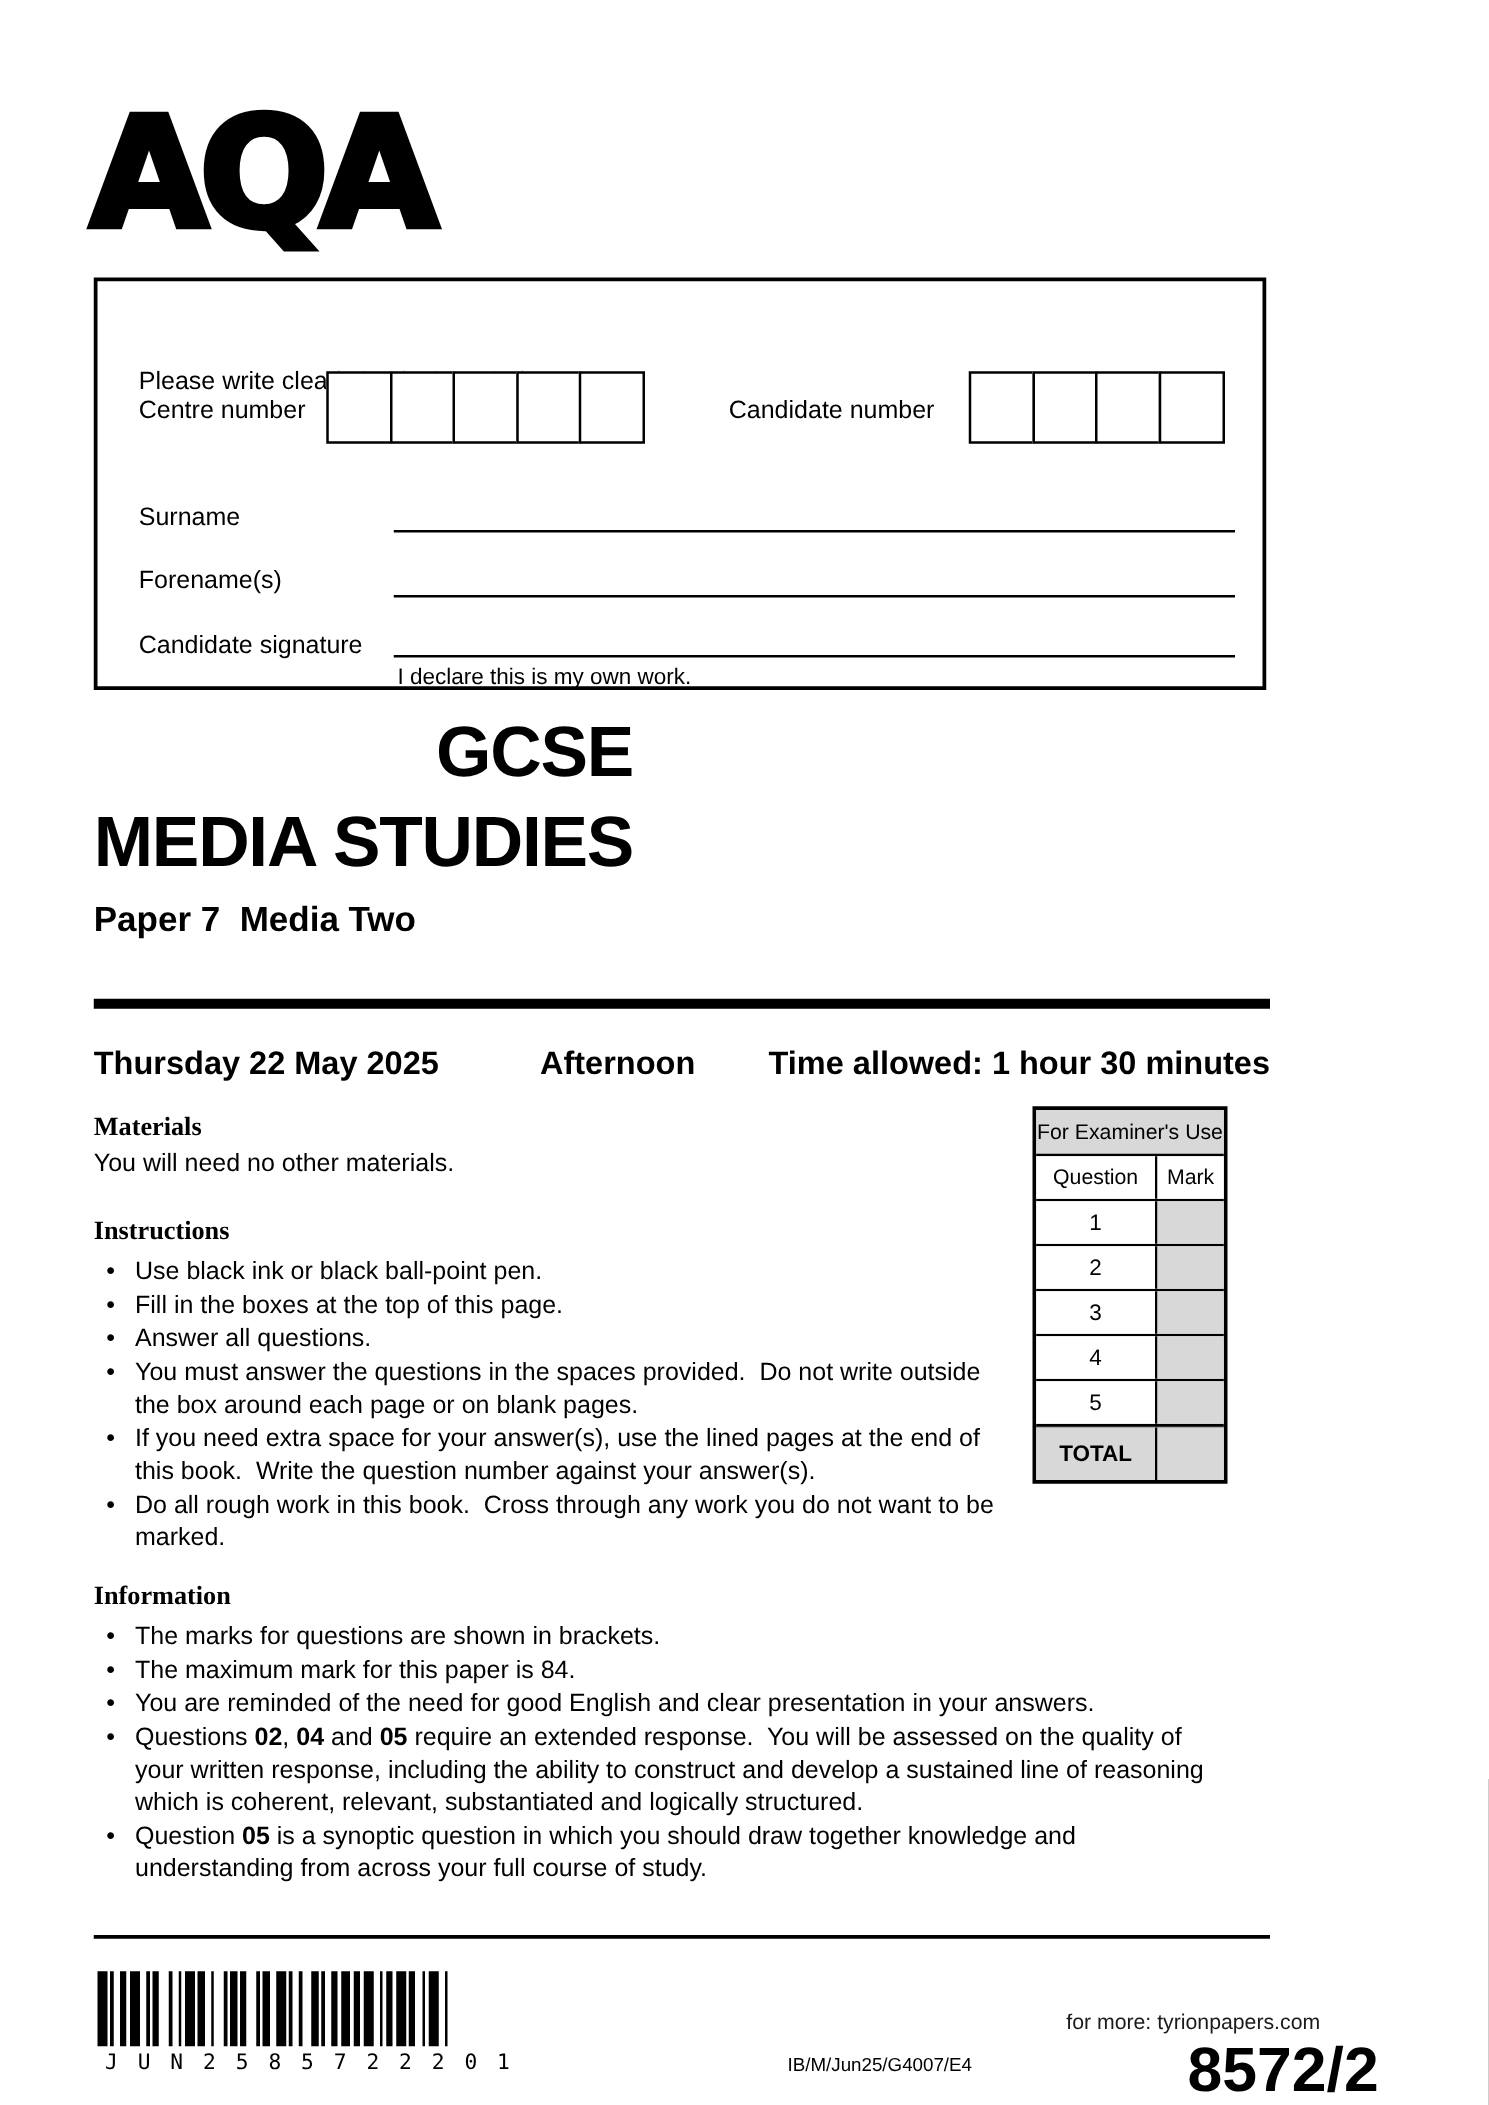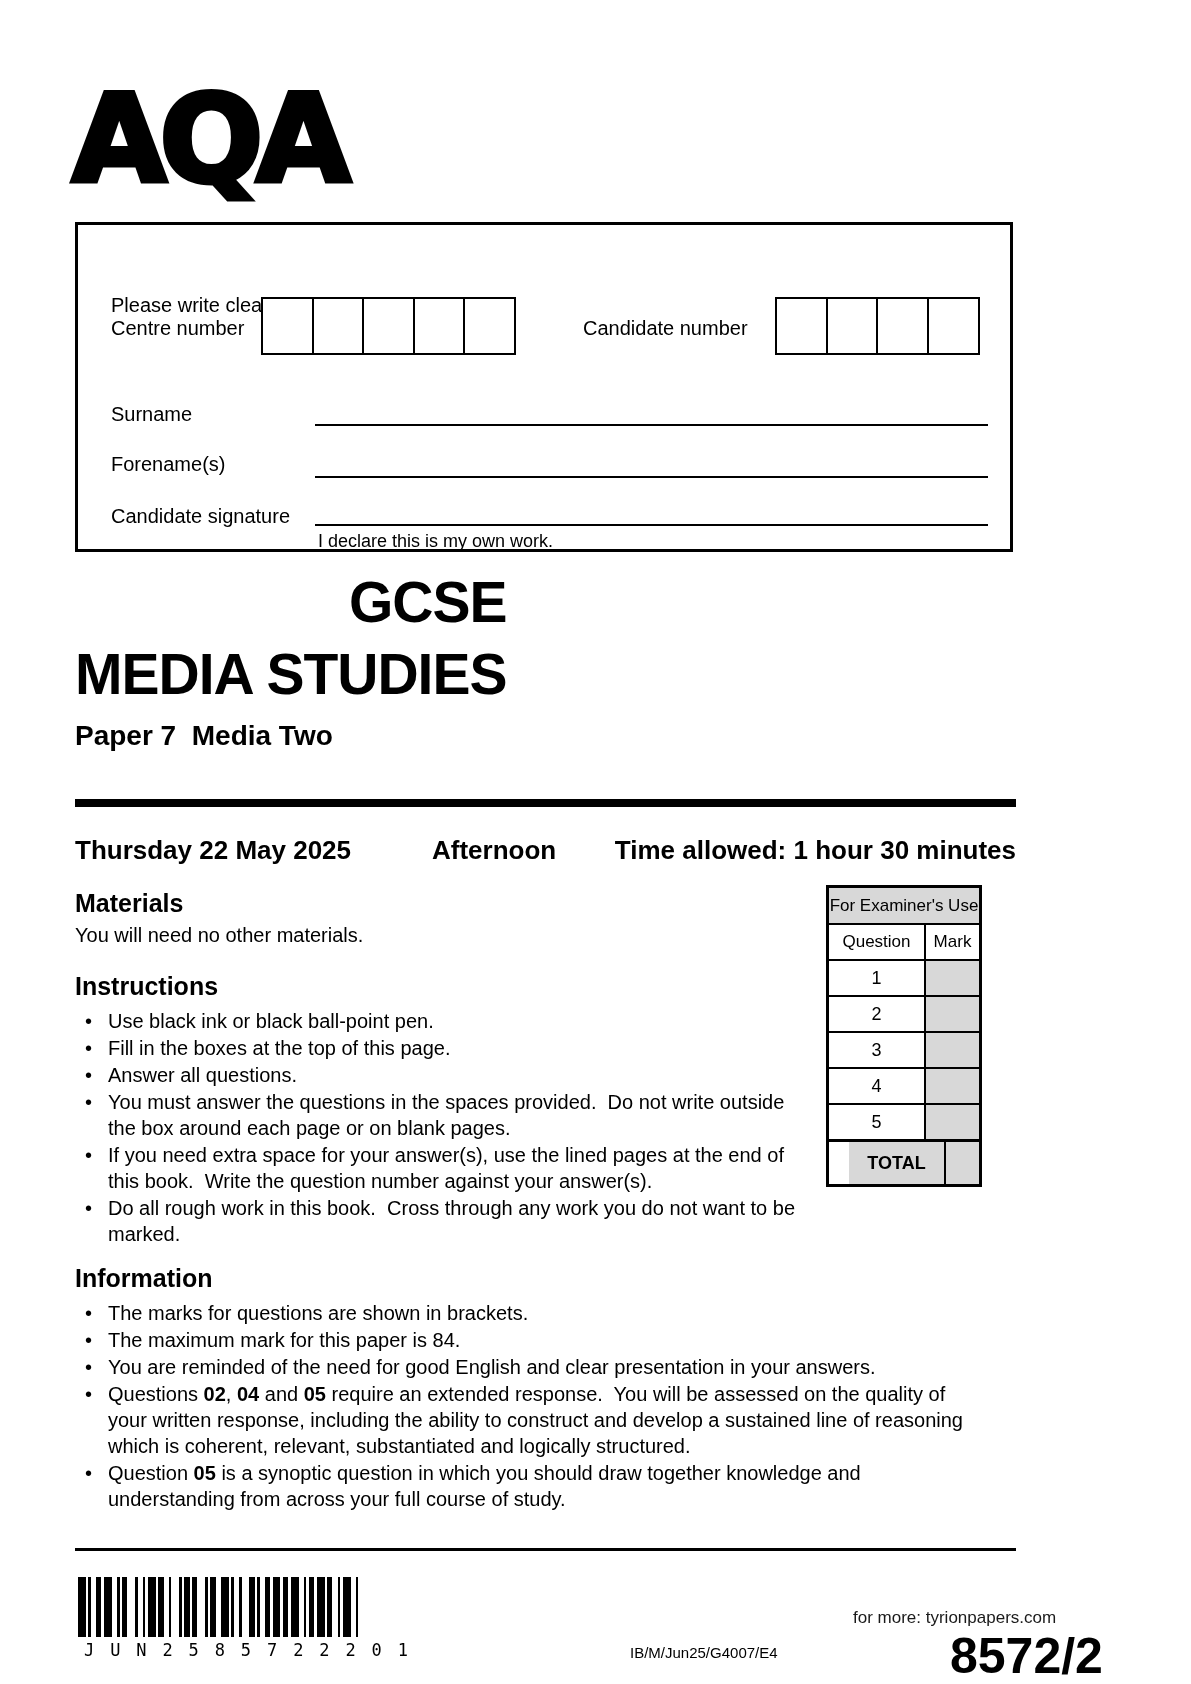--- a/index.html
+++ b/index.html
@@ -34,21 +34,21 @@
     font-size:57px; line-height:72px; font-weight:bold; letter-spacing:-1px;text-align:right;
   }
   .paper-title{position:absolute; left:75px; top:720px; font-size:28px; font-weight:bold; white-space:pre;}
   .rule-thick{position:absolute; left:75px; top:799px; width:941px; height:8px; background:#000;}
   
   .session{position:absolute; left:75px; top:835px; width:941px; height:32px; font-size:26px; font-weight:bold;}
   .session .date{position:absolute; left:0;}
   .session .part{position:absolute; left:357px;}
   .session .time{position:absolute; right:0;}
   
-  .sec-head{font-size:25px; font-weight:bold; margin:0;}
+  .sec-head{font-size:21px; font-weight:bold; margin:0;font-family:Liberation Serif, serif;}
   .body-text{font-size:20px; margin:0; line-height:26px;}
   .materials{position:absolute; left:75px; top:889px; width:735px;}
   .materials .body-text{margin-top:4px;}
   .instructions{position:absolute; left:75px; top:972px; width:737px;}
   .information{position:absolute; left:75px; top:1264px; width:907px;}
   ul.bullets{margin:7px 0 0 0; padding:0; list-style:none;}
   ul.bullets li{
     position:relative; padding-left:33px; font-size:20px; line-height:26px;
     white-space:pre-wrap; margin-bottom:1px;
   }
@@ -61,21 +61,21 @@
   .ex-title{height:35px; display:flex; align-items:center; justify-content:center;
     border-bottom:2px solid #000;}
   .ex-row{display:flex; border-bottom:2px solid #000;}
   .ex-row:last-child{border-bottom:none;}
   .ex-q{width:97px; display:flex; align-items:center; justify-content:center;
     border-right:2px solid #000; box-sizing:border-box; background:#fff;}
   .ex-m{flex:1;}
   .ex-head .ex-q,.ex-head .ex-m{height:34px; background:#fff;}
   .ex-head .ex-m{display:flex; align-items:center; justify-content:center;}
   .ex-qrow .ex-q{height:34px; font-size:18px;}
-  .ex-total{border-top:1px solid #000;padding-left:20px;}
+  .ex-total{border-top:1px solid #000;}
   .ex-total .ex-q{height:42px; font-weight:bold; font-size:18px;}
   .shade{background:#d8d8d8 !important;}
   
   .rule-thin{position:absolute; left:75px; top:1548px; width:941px; height:3px; background:#000;}
   .barcode{position:absolute; left:78px; top:1577px; width:336px; height:60px; display:flex;}
   .bc-bar{height:100%; background:#000;}
   .bc-gap{height:100%;}
   .barcode-text{
     position:absolute; left:84px; top:1640px; width:324px;
     display:flex; justify-content:space-between;

